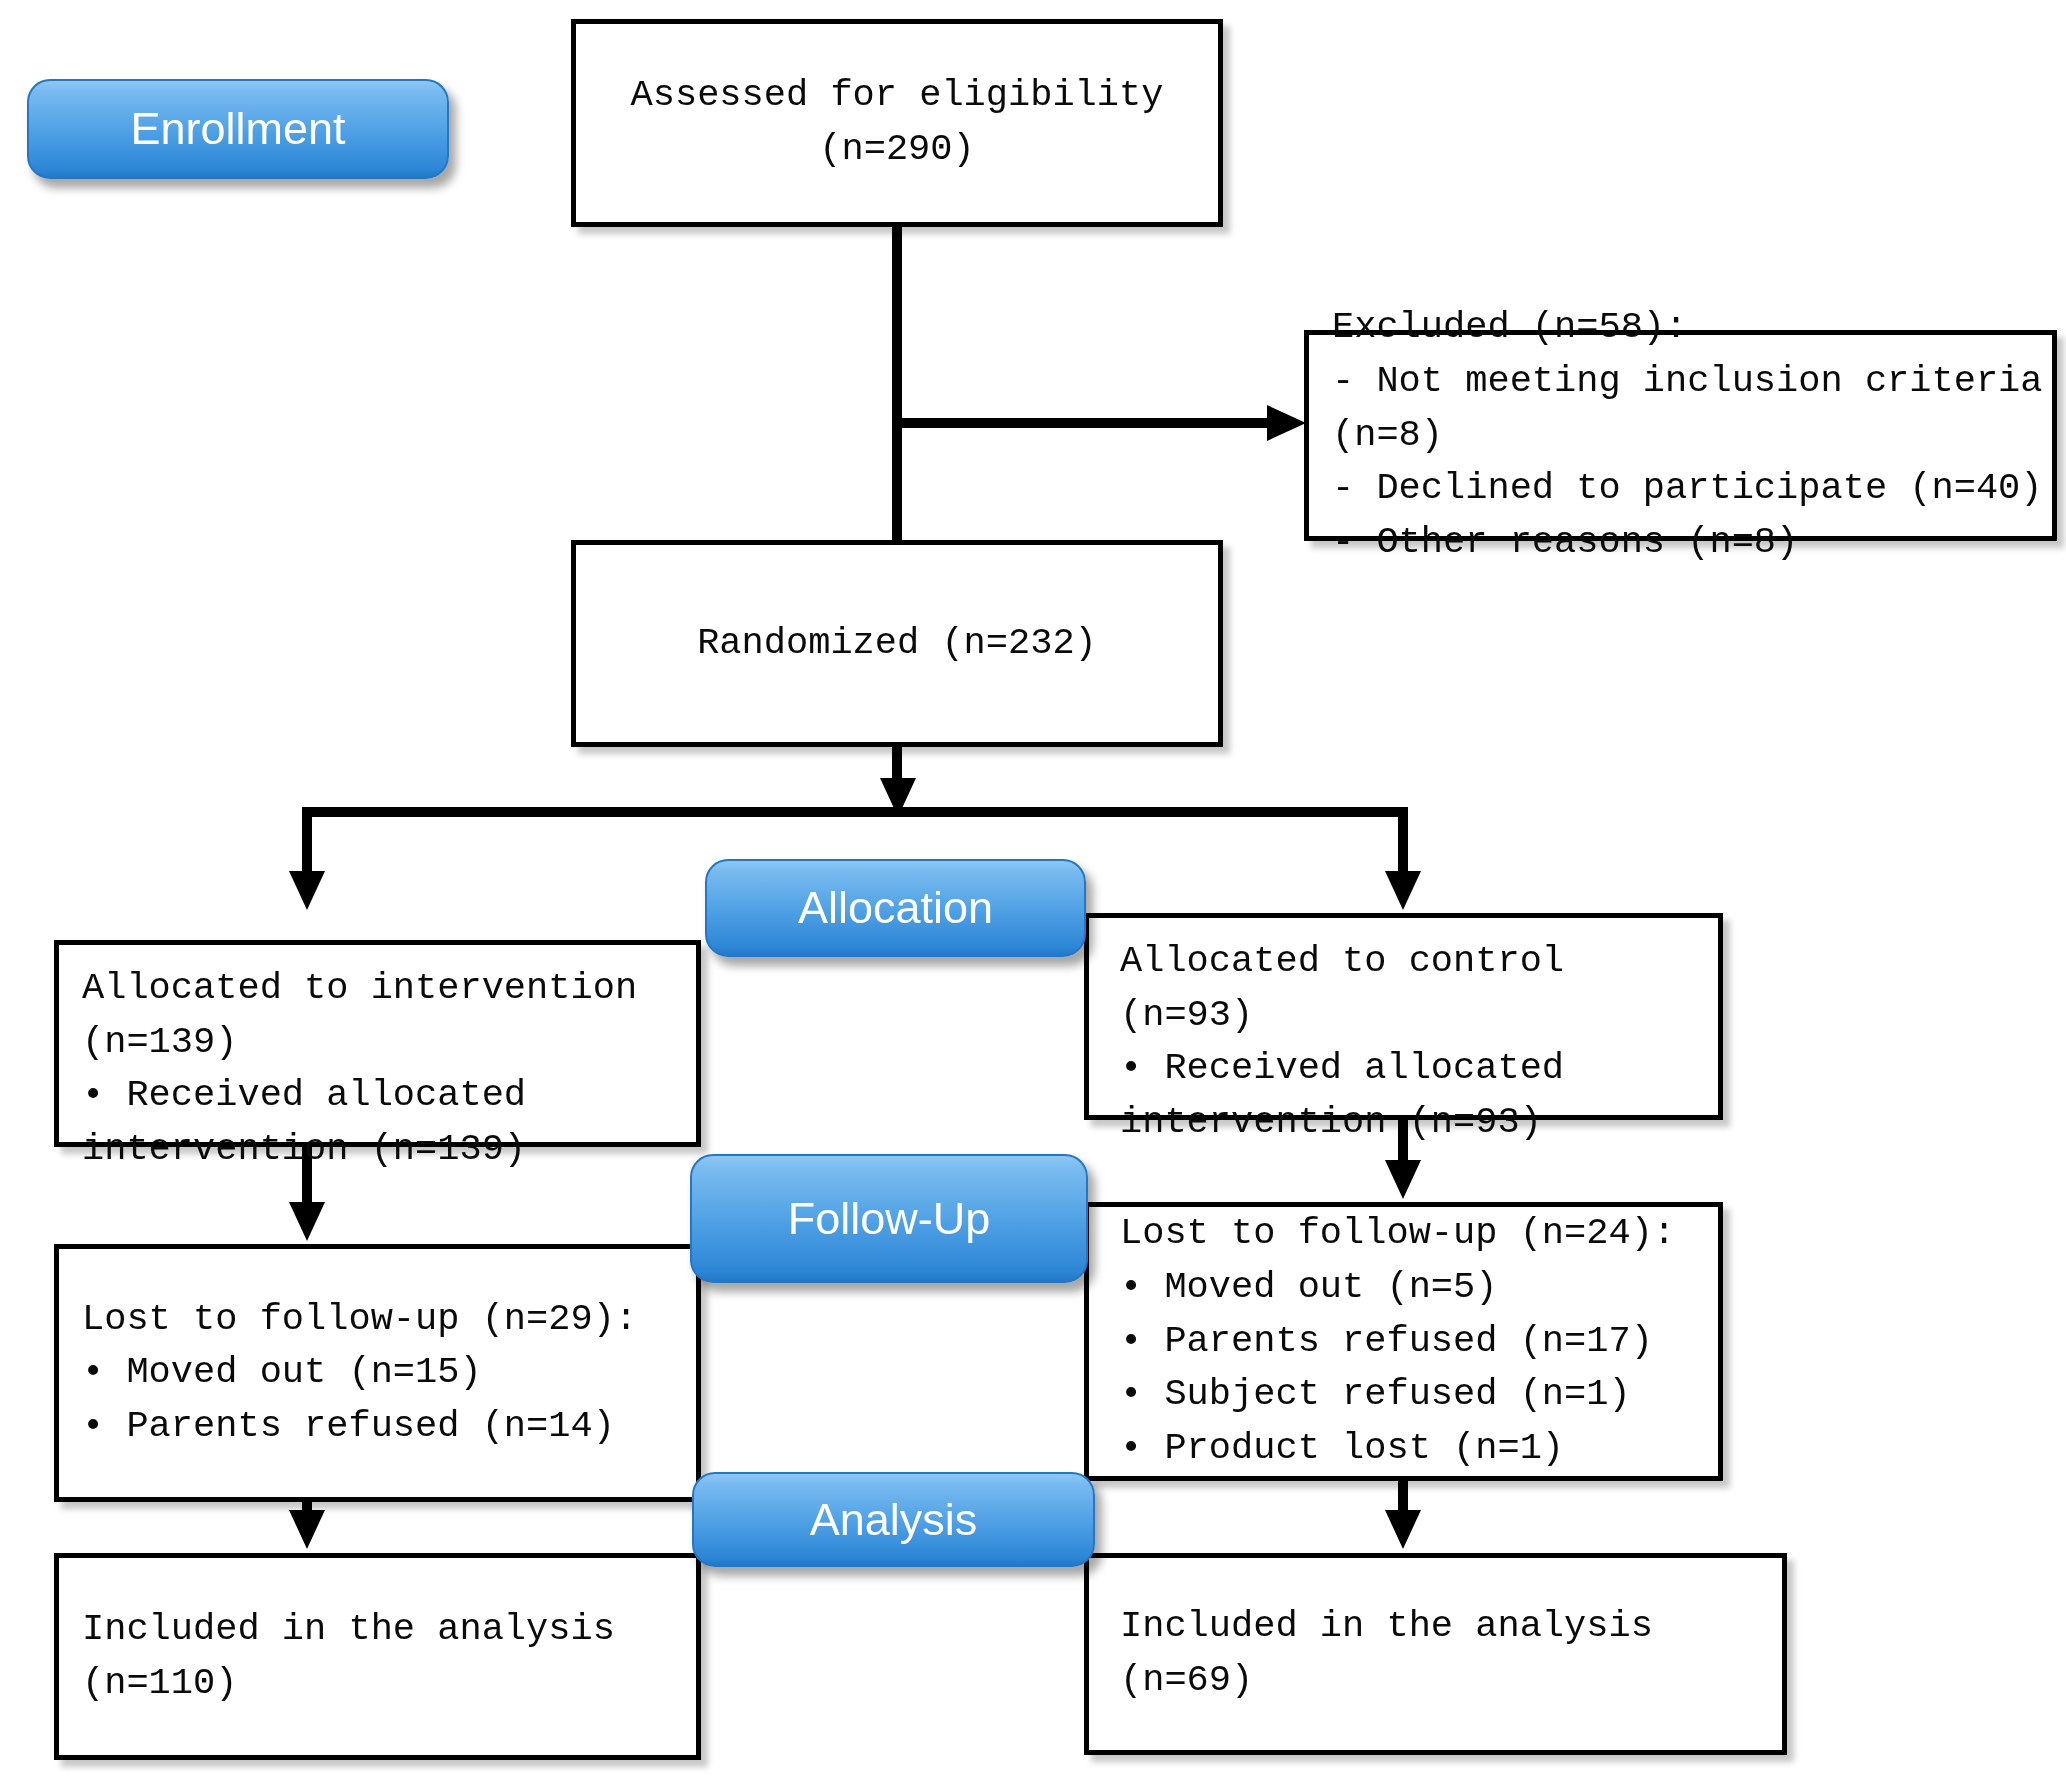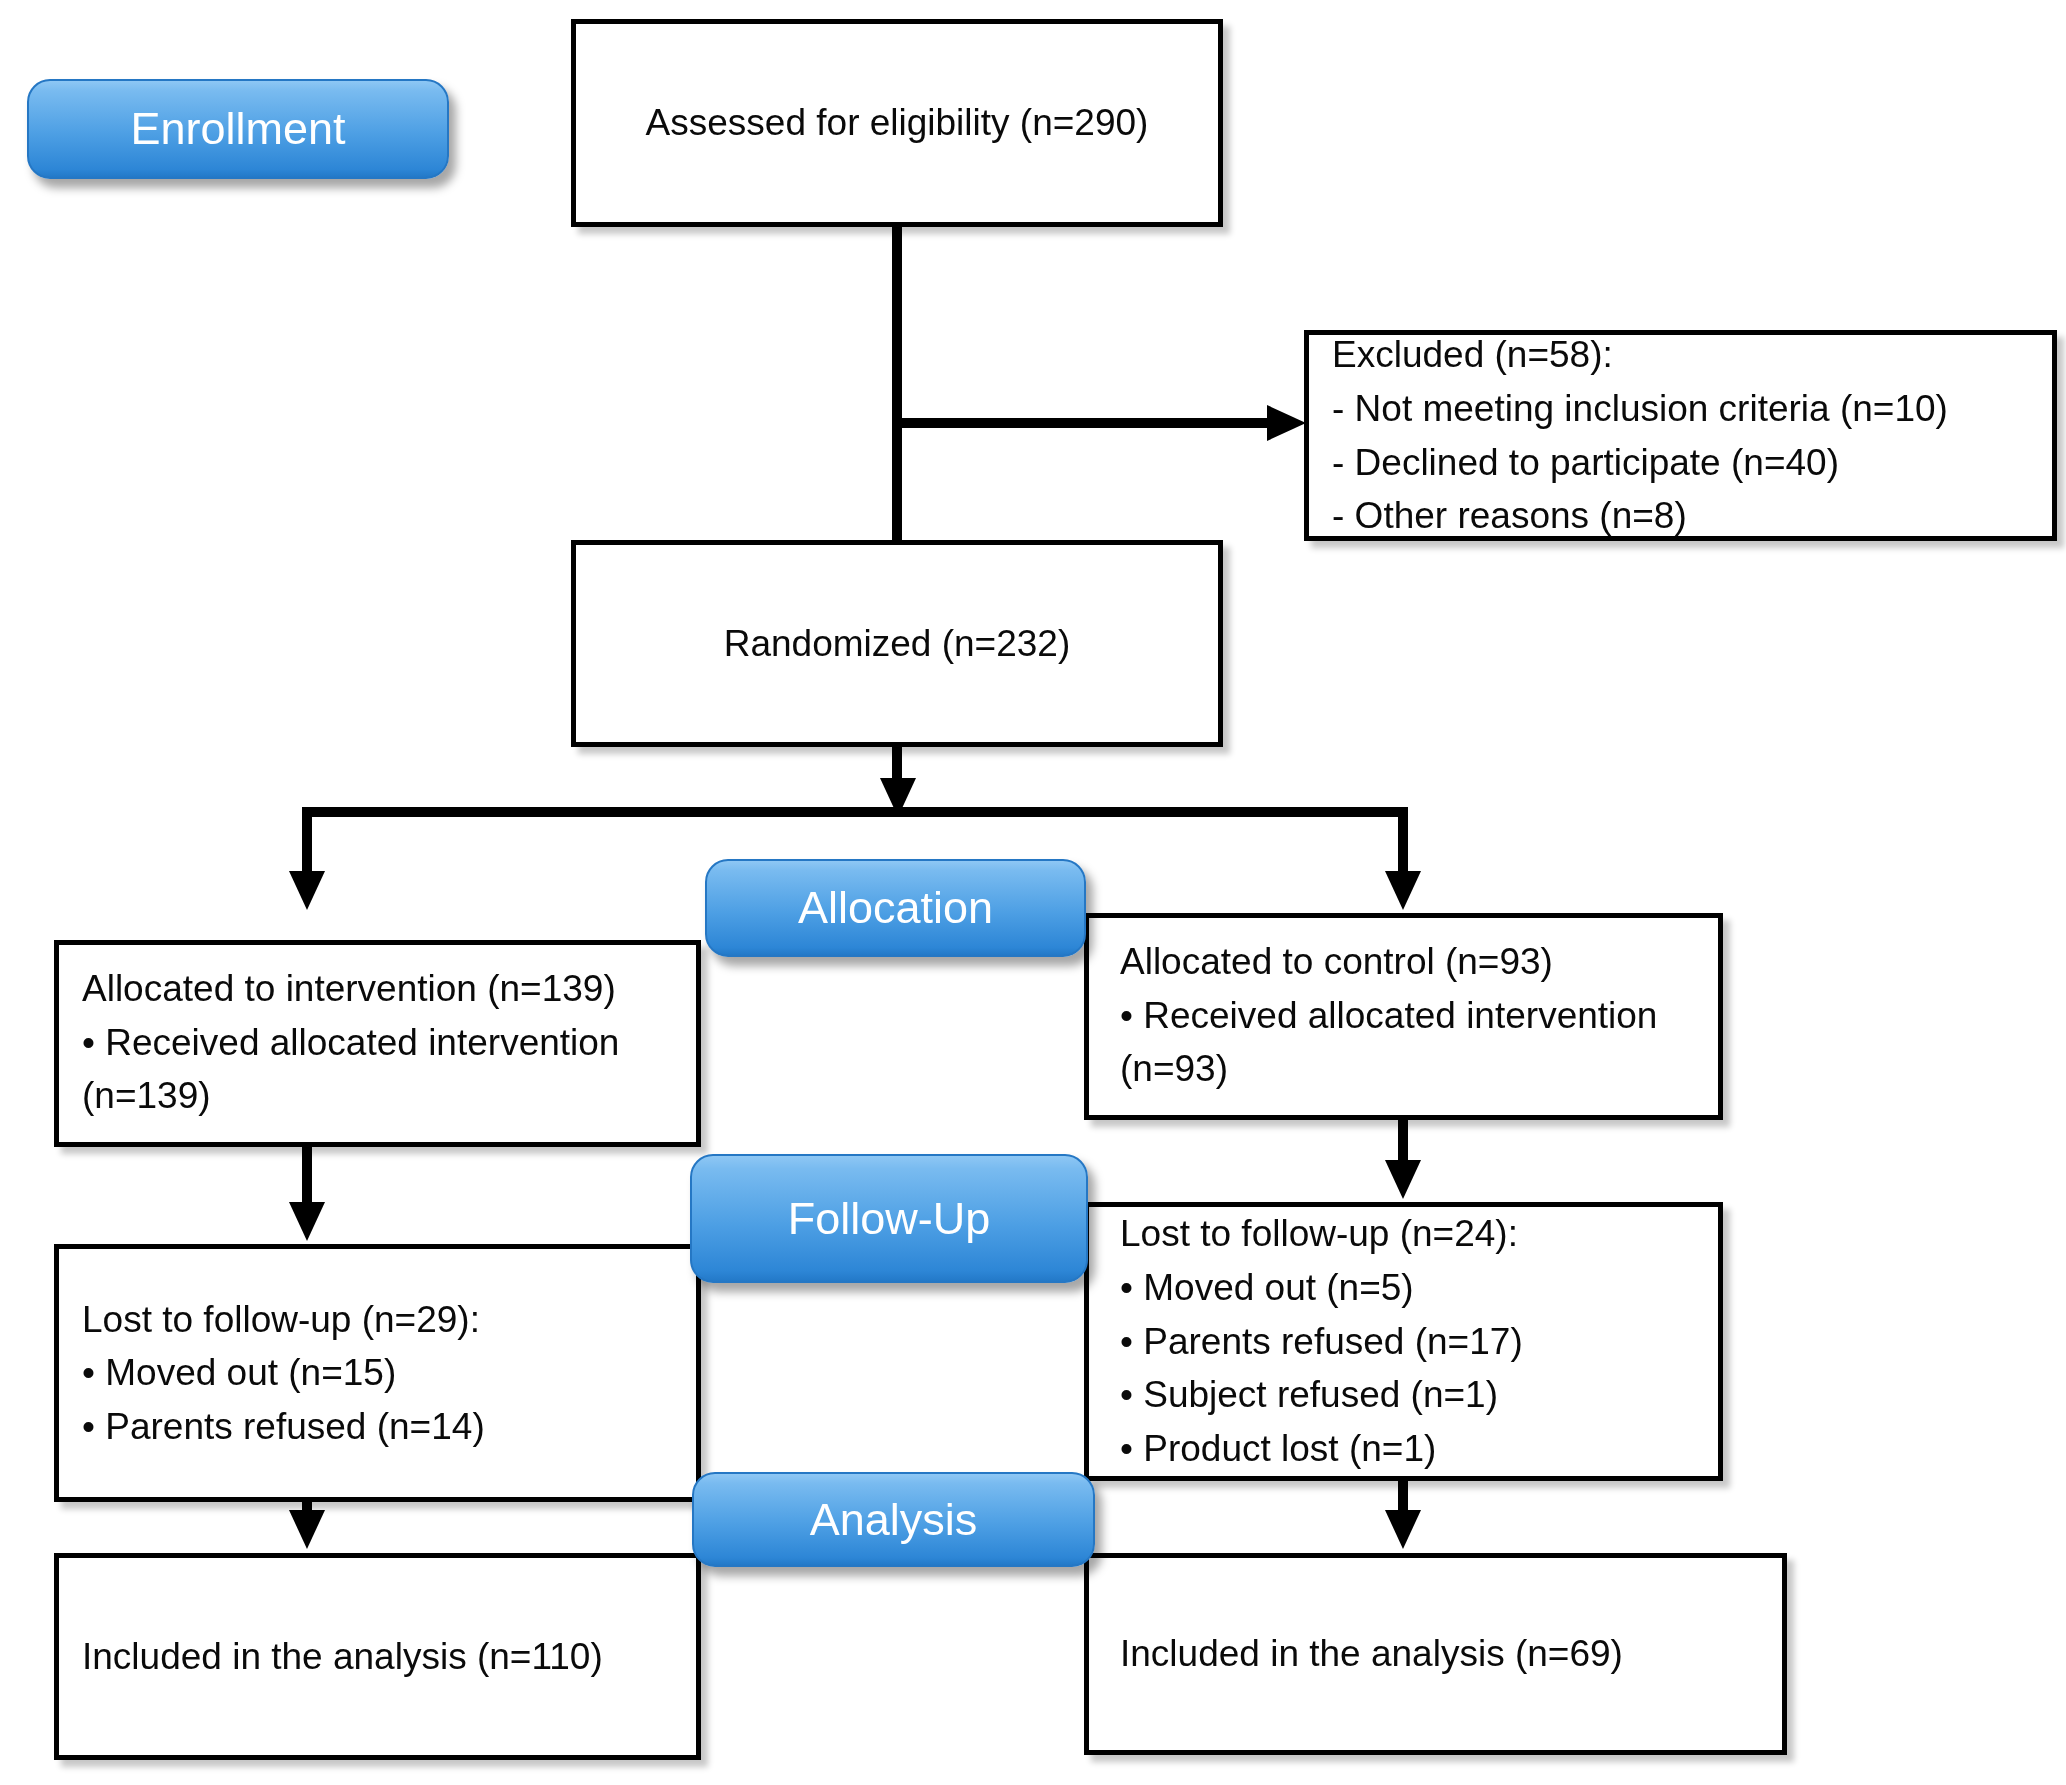--- a/index.html
+++ b/index.html
@@ -31,20 +31,21 @@
     position: absolute;
     background: var(--box-background);
     border: 5.4px solid var(--box-border);
     box-shadow: 7px 7px 6.2px rgba(0,0,0,0.22);
     display: flex;
     flex-direction: column;
     justify-content: center;
     font-size: 37px;
     line-height: 1.45;
     color: var(--text);
+    font-family: Liberation Mono, monospace;
   }
   .box.center { align-items: center; text-align: center; }
   .box.leftpad { padding-left: 23px; padding-right: 9.3px; text-align: left; }
   .badge {
     position: absolute;
     display: flex;
     align-items: center;
     justify-content: center;
     font-size: 45px;
     color: var(--badge-text);
@@ -120,21 +121,21 @@
 
   <div class="vline" style="left:1398px; top:1479px; width:10px; height:34px;"></div>
   <div class="arrow-down" style="left:1385px; top:1510px;"></div>
 
   <div class="box center" style="left:571px; top:18.5px; width:652px; height:208px;">
     <div>Assessed for eligibility (n=290)</div>
   </div>
 
   <div class="box leftpad" style="left:1304px; top:330px; width:753px; height:211px;">
     <div>Excluded (n=58):</div>
-    <div>- Not meeting inclusion criteria (n=10)</div>
+    <div>- Not meeting inclusion criteria (n=8)</div>
     <div>- Declined to participate (n=40)</div>
     <div>- Other reasons (n=8)</div>
   </div>
 
   <div class="box center" style="left:571px; top:540px; width:652px; height:207px;">
     <div>Randomized (n=232)</div>
   </div>
 
   <div class="box leftpad" style="left:54px; top:940px; width:647px; height:207px; justify-content:flex-start; padding-top:17px;">
     <div>Allocated to intervention (n=139)</div>

